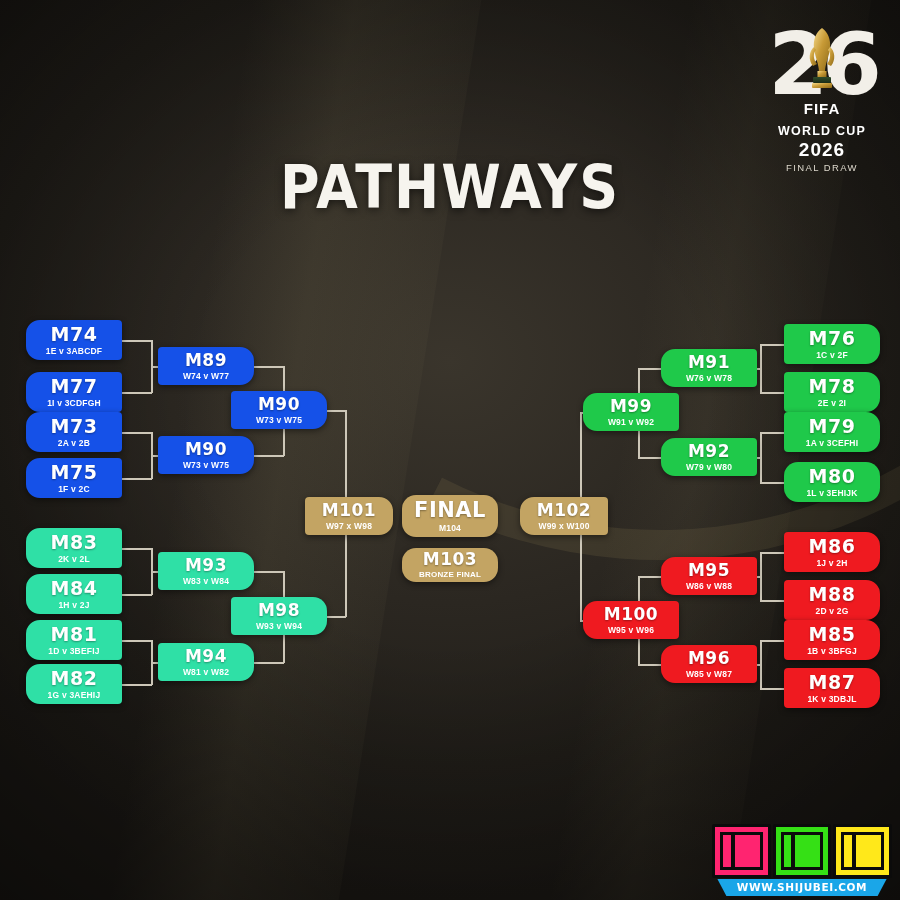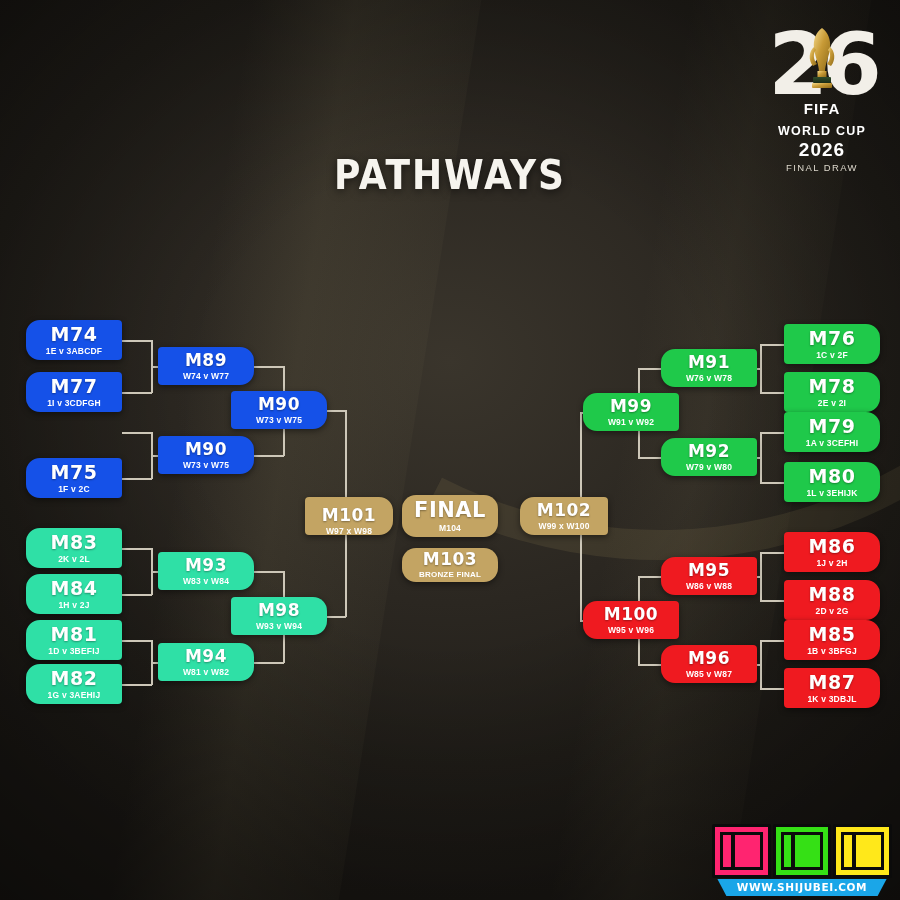--- a/index.html
+++ b/index.html
@@ -63,21 +63,21 @@
     position: absolute; inset: 0;
     background: radial-gradient(ellipse 80% 75% at 50% 45%, rgba(0,0,0,0) 35%, rgba(0,0,0,0.55) 100%);
     pointer-events: none;
   }
 
   
   #title {
     position: absolute;
     left: 0; right: 0; top: 152px;
     text-align: center;
-    font-size: 40px;
+    font-size: 60px;
     font-weight: 700;
     letter-spacing: 2px;
     color: #f6f4ee;
     text-shadow: 0 2px 10px rgba(0,0,0,.6);
     font-family: "DejaVu Sans", sans-serif;
     font-stretch: condensed;
   }
 
   
   #fifa-logo {
@@ -340,20 +340,24 @@
   <div class="ln v" style="left:580px; top:521px; height:100px;"></div>
 
   <div class="node c-blue sz-leaf shape-L" style="left:26px; top:320px;">
     <span class="code">M74</span>
     <span class="detail">1E v 3ABCDF</span>
   </div>
   <div class="node c-blue sz-leaf shape-L" style="left:26px; top:372px;">
     <span class="code">M77</span>
     <span class="detail">1I v 3CDFGH</span>
   </div>
+  <div class="node c-blue sz-leaf shape-L" style="left:26px; top:412px;">
+    <span class="code">M73</span>
+    <span class="detail">2A v 2B</span>
+  </div>
   <div class="node c-blue sz-leaf shape-L" style="left:26px; top:458px;">
     <span class="code">M75</span>
     <span class="detail">1F v 2C</span>
   </div>
 
   <div class="node c-blue sz-mid shape-ML" style="left:158px; top:347px;">
     <span class="code">M89</span>
     <span class="detail">W74 v W77</span>
   </div>
   <div class="node c-blue sz-mid shape-ML" style="left:158px; top:436px;">
@@ -402,21 +406,21 @@
     <span class="detail">1C v 2F</span>
   </div>
   <div class="node c-green sz-leaf shape-R" style="left:784px; top:372px;">
     <span class="code">M78</span>
     <span class="detail">2E v 2I</span>
   </div>
   <div class="node c-green sz-leaf shape-R" style="left:784px; top:412px;">
     <span class="code">M79</span>
     <span class="detail">1A v 3CEFHI</span>
   </div>
-  <div class="node c-green sz-leaf shape-R" style="left:784px; top:462px;">
+  <div class="node c-green sz-leaf shape-R" style="left:784px; top:462px;border-radius:14px;">
     <span class="code">M80</span>
     <span class="detail">1L v 3EHIJK</span>
   </div>
 
   <div class="node c-green sz-mid shape-MR" style="left:661px; top:349px;">
     <span class="code">M91</span>
     <span class="detail">W76 v W78</span>
   </div>
   <div class="node c-green sz-mid shape-MR" style="left:661px; top:438px;">
     <span class="code">M92</span>
@@ -452,21 +456,21 @@
   <div class="node c-red sz-mid shape-MR" style="left:661px; top:645px;">
     <span class="code">M96</span>
     <span class="detail">W85 v W87</span>
   </div>
 
   <div class="node c-red sz-qf shape-MR" style="left:583px; top:601px;">
     <span class="code">M100</span>
     <span class="detail">W95 v W96</span>
   </div>
 
-  <div class="node c-gold sz-gold shape-ML" style="left:305px; top:497px;justify-content:flex-end;">
+  <div class="node c-gold sz-gold shape-ML" style="left:305px; top:497px;">
     <span class="code">M101</span>
     <span class="detail">W97 x W98</span>
   </div>
 
   <div class="node c-gold sz-final shape-LR" style="left:402px; top:495px;text-align:right;">
     <span class="code">FINAL</span>
     <span class="detail">M104</span>
   </div>
 
   <div class="node c-gold sz-gold shape-MR" style="left:520px; top:497px;">

